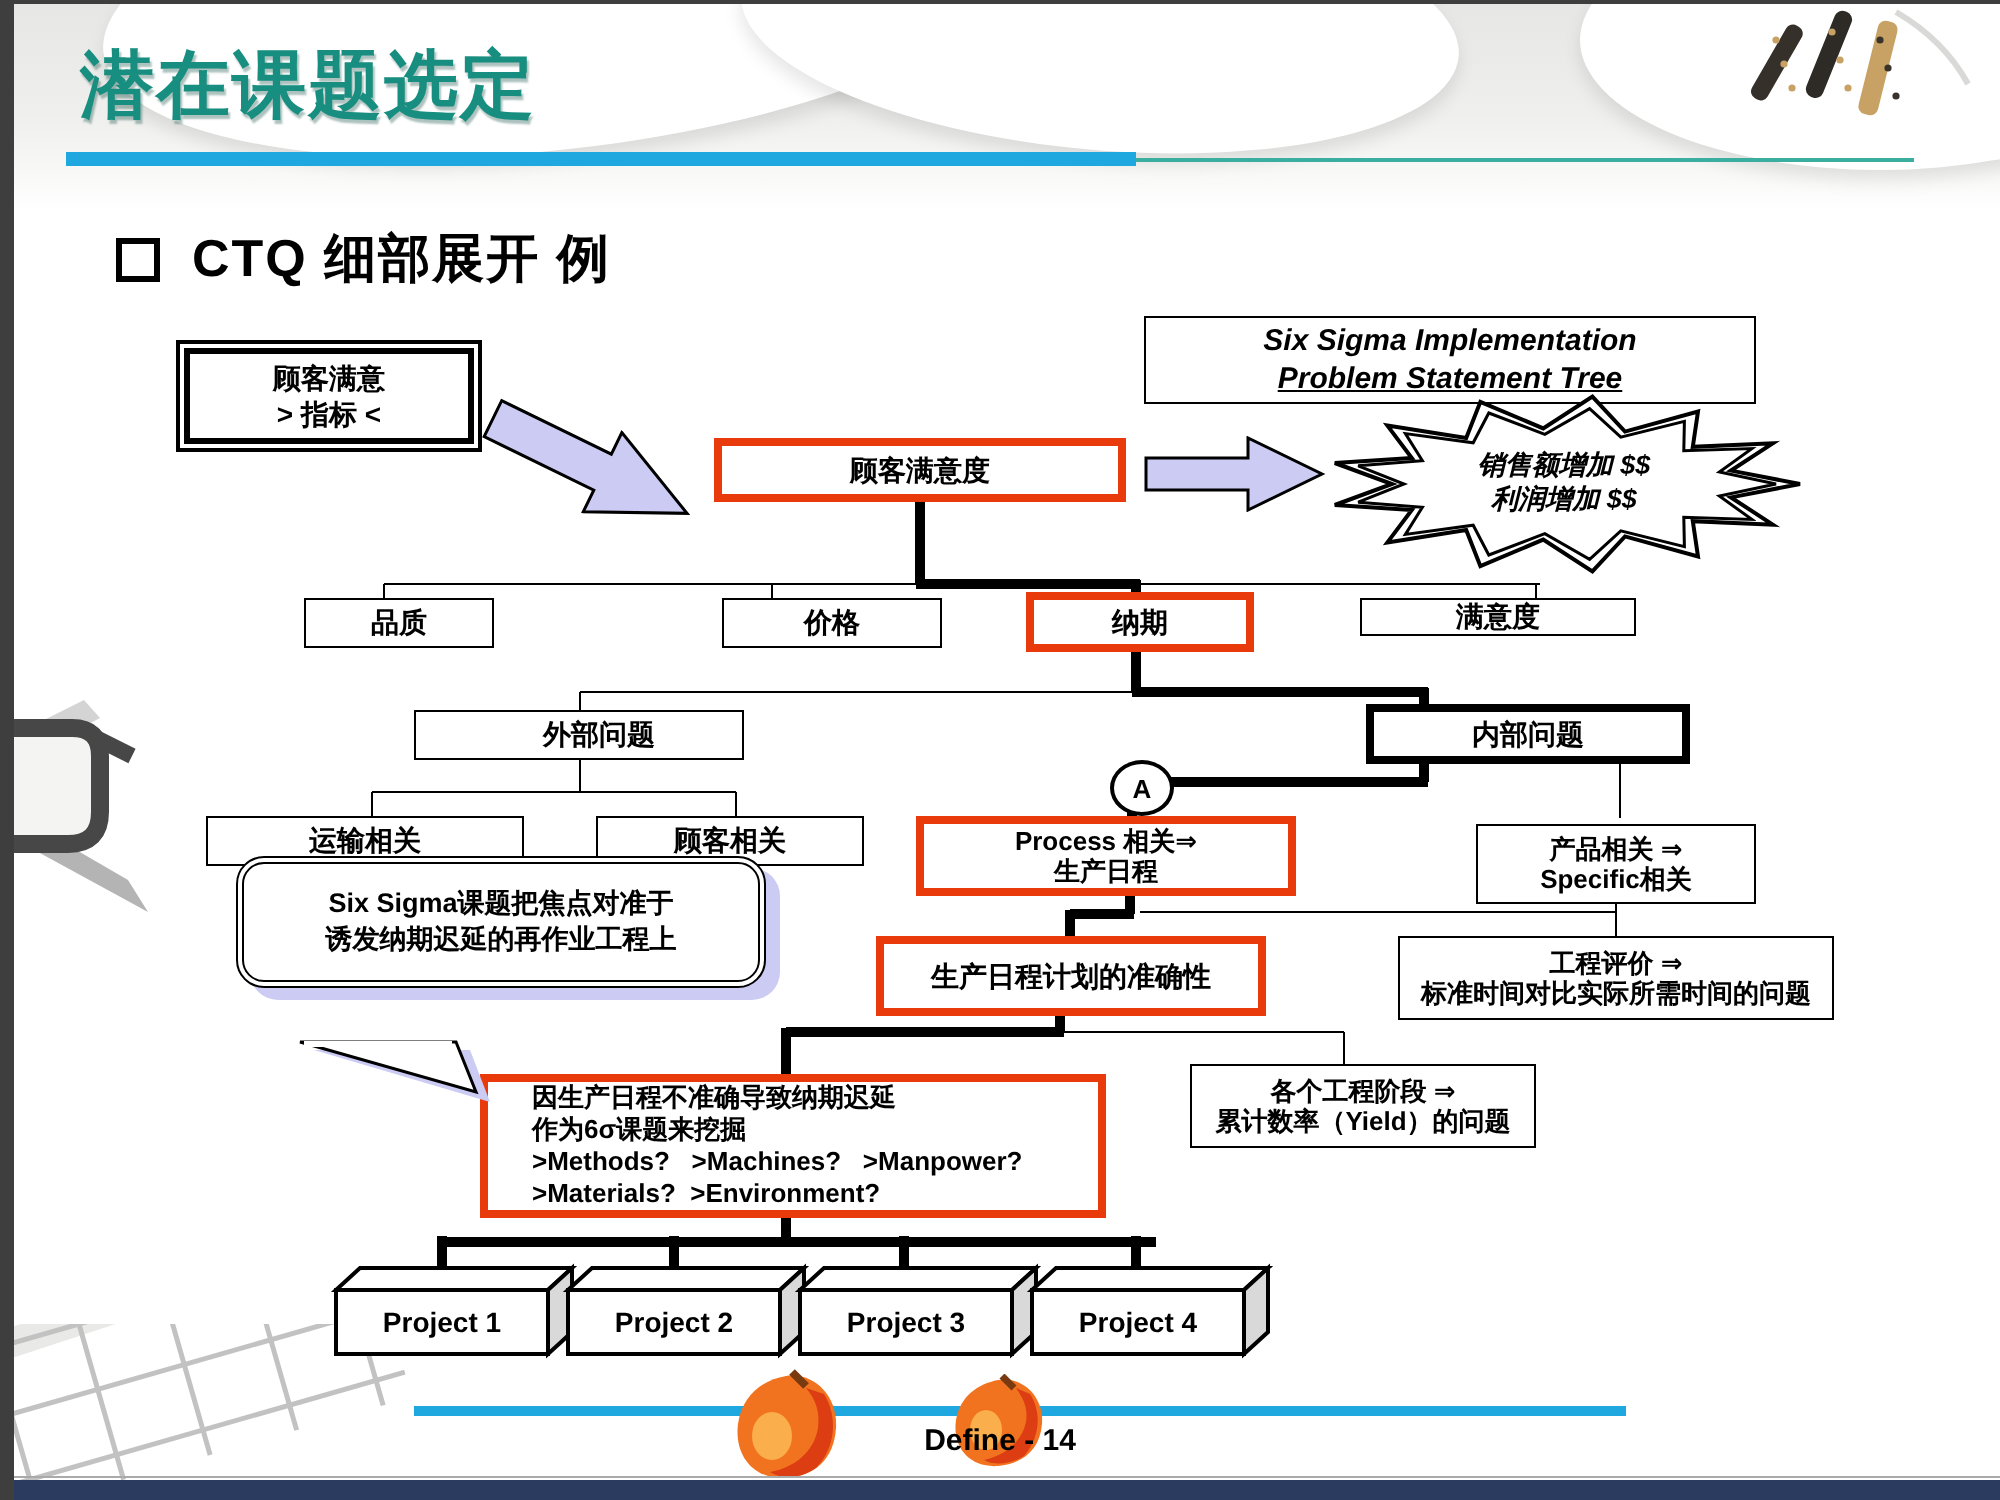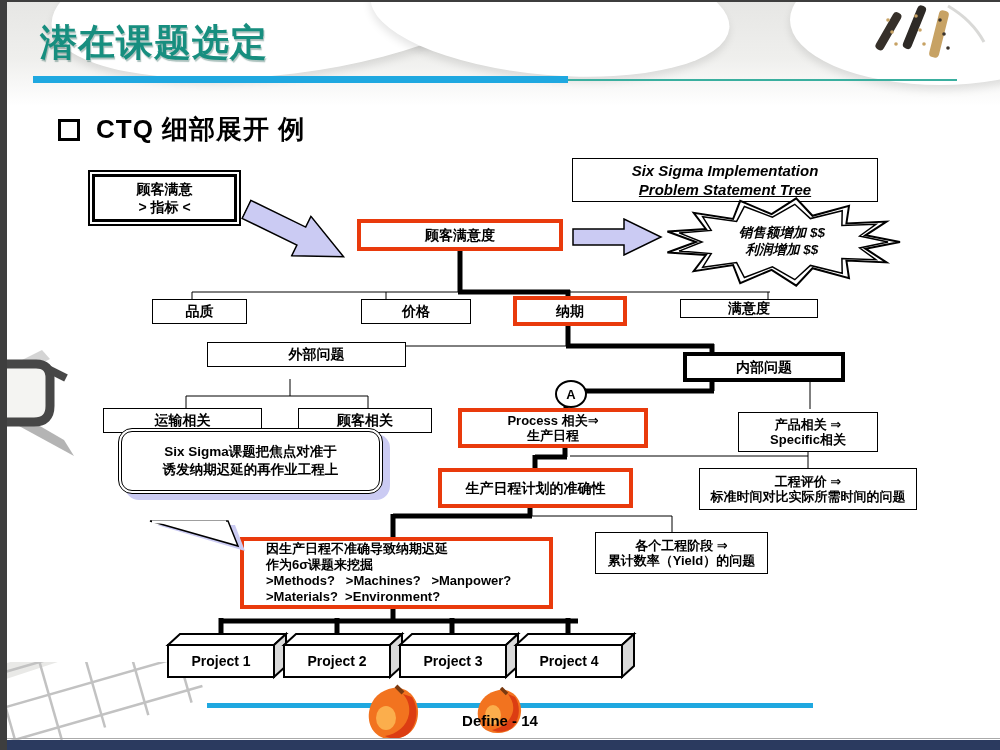--- a/index.html
+++ b/index.html
@@ -191,21 +191,21 @@
   <div class="abs dbox f14" style="left:332px;top:299px;width:110px;height:25px;margin-left:29px;">
       <span>价格</span>
     </div>
   <div class="abs dbox red4 f14" style="left:513px;top:296px;width:114px;height:30px;">
       <span>纳期</span>
     </div>
   <div class="abs dbox f14" style="left:680px;top:299px;width:138px;height:19px;">
       <span>满意度</span>
     </div>
 
-  <div class="abs dbox f14" style="left:207px;top:342px;width:199px;height:25px;padding-left:20px;">
+  <div class="abs dbox f14" style="left:207px;top:355px;width:165px;height:25px;padding-left:20px;">
       <span>外部问题</span>
     </div>
   <div class="abs dbox blk4 f14" style="left:683px;top:352px;width:162px;height:30px;">
       <span>内部问题</span>
     </div>
 
   <div class="abs" style="left:555px;top:380px;width:28px;height:24px;border:2px solid #000;border-radius:50%;background:#fff;display:flex;align-items:center;justify-content:center;font-weight:bold;font-size:13px;z-index:11;">
     <span>A</span>
   </div>
 

